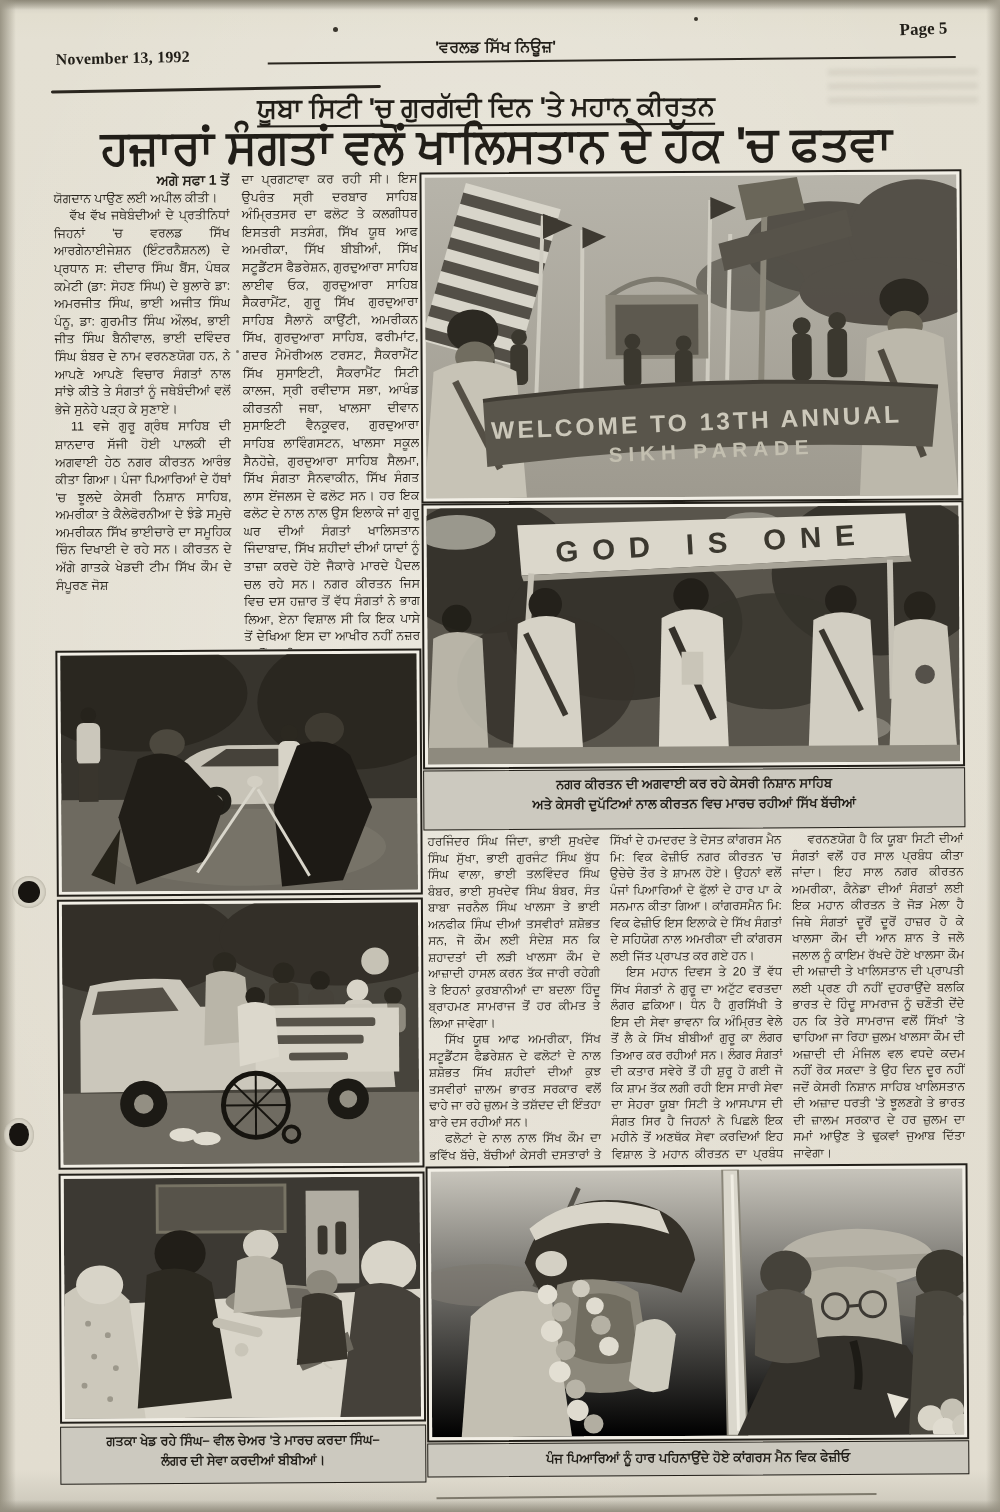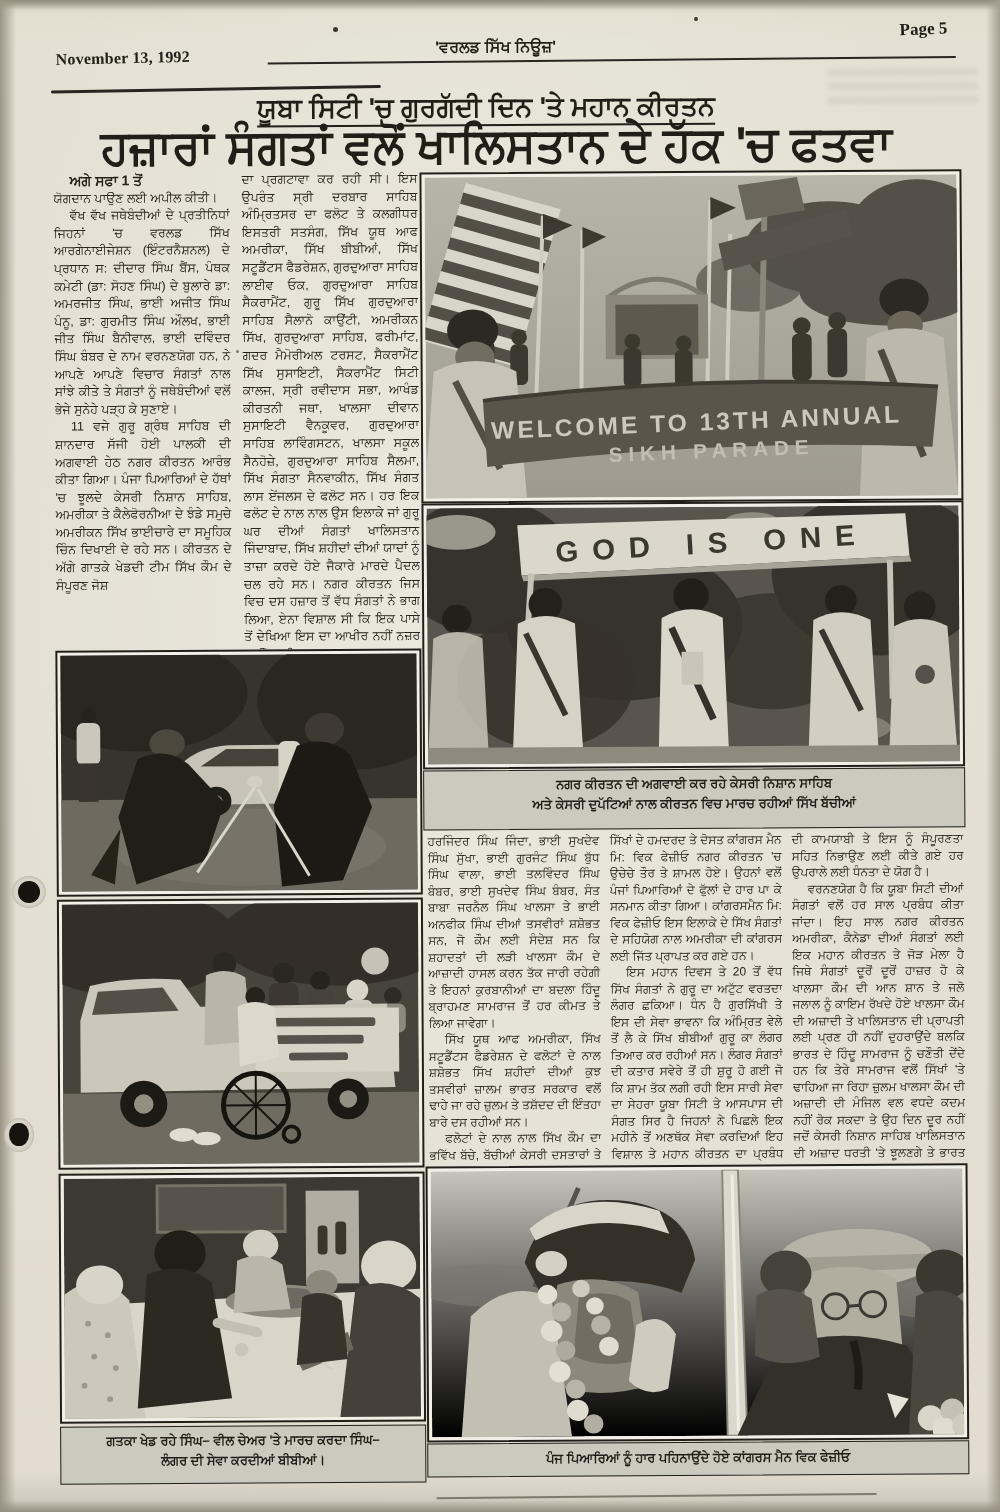--- a/index.html
+++ b/index.html
@@ -35,21 +35,21 @@
 
   .kicker{position:absolute;left:140px;top:92px;width:700px;text-align:center;
     font-weight:bold;font-size:27px;}
   .kicker span{border-bottom:2.5px solid #211e18;padding-bottom:2px;}
   .headline{position:absolute;left:40px;top:118px;width:920px;text-align:center;
     font-weight:bold;font-size:46px;letter-spacing:0;transform:scaleY(1.04);white-space:nowrap;}
 
   .body-txt{font-size:12.5px;line-height:17.6px;text-align:justify;color:#26221b;}
   .body-txt p{margin:0;text-indent:16px;}
   .body-txt p.flush{text-indent:0;}
-  .cf{font-weight:bold;text-align:left;font-size:14px;margin:0 0 3px 0;}
+  .cf{font-weight:bold;text-align:right;font-size:14px;margin:0 0 3px 0;}
 
   .colbox{position:absolute;overflow:hidden;}
   #lcol1{left:57px;top:170px;width:176px;height:478px;}
   #lcol2{left:245px;top:170px;width:176px;height:478px;}
   #mcol1{left:427px;top:833px;width:172px;height:330px;}
   #mcol2{left:609px;top:833px;width:172px;height:330px;}
   #mcol3{left:791px;top:833px;width:172px;height:330px;}
   #mcol1 .body-txt,#mcol2 .body-txt,#mcol3 .body-txt{font-size:12px;line-height:16.5px;}
 
   .photo{position:absolute;background:#f2efe6;border:2px solid #221f19;padding:3px;box-sizing:border-box;}
@@ -268,21 +268,20 @@
       </div>
     </div>
     <div class="colbox" id="mcol2">
       <div class="body-txt">
         <p class="flush">ਸਿੱਖਾਂ ਦੇ ਹਮਦਰਦ ਤੇ ਦੋਸਤ ਕਾਂਗਰਸ ਮੈਨ ਮਿ: ਵਿਕ ਫੇਜ਼ੀਓ ਨਗਰ ਕੀਰਤਨ 'ਚ ਉਚੇਚੇ ਤੌਰ ਤੇ ਸ਼ਾਮਲ ਹੋਏ। ਉਹਨਾਂ ਵਲੋਂ ਪੰਜਾਂ ਪਿਆਰਿਆਂ ਦੇ ਫੁੱਲਾਂ ਦੇ ਹਾਰ ਪਾ ਕੇ ਸਨਮਾਨ ਕੀਤਾ ਗਿਆ। ਕਾਂਗਰਸਮੈਨ ਮਿ: ਵਿਕ ਫੇਜ਼ੀਓ ਇਸ ਇਲਾਕੇ ਦੇ ਸਿੱਖ ਸੰਗਤਾਂ ਦੇ ਸਹਿਯੋਗ ਨਾਲ ਅਮਰੀਕਾ ਦੀ ਕਾਂਗਰਸ ਲਈ ਜਿੱਤ ਪ੍ਰਾਪਤ ਕਰ ਗਏ ਹਨ।</p>
         <p>ਇਸ ਮਹਾਨ ਦਿਵਸ ਤੇ 20 ਤੋਂ ਵੱਧ ਸਿੱਖ ਸੰਗਤਾਂ ਨੇ ਗੁਰੂ ਦਾ ਅਟੁੱਟ ਵਰਤਦਾ ਲੰਗਰ ਛਕਿਆ। ਧੰਨ ਹੈ ਗੁਰਸਿੱਖੀ ਤੇ ਇਸ ਦੀ ਸੇਵਾ ਭਾਵਨਾ ਕਿ ਅੰਮ੍ਰਿਤ ਵੇਲੇ ਤੋਂ ਲੈ ਕੇ ਸਿੱਖ ਬੀਬੀਆਂ ਗੁਰੂ ਕਾ ਲੰਗਰ ਤਿਆਰ ਕਰ ਰਹੀਆਂ ਸਨ। ਲੰਗਰ ਸੰਗਤਾਂ ਦੀ ਕਤਾਰ ਸਵੇਰੇ ਤੋਂ ਹੀ ਸ਼ੁਰੂ ਹੋ ਗਈ ਜੋ ਕਿ ਸ਼ਾਮ ਤੱਕ ਲਗੀ ਰਹੀ ਇਸ ਸਾਰੀ ਸੇਵਾ ਦਾ ਸੇਹਰਾ ਯੂਬਾ ਸਿਟੀ ਤੇ ਆਸਪਾਸ ਦੀ ਸੰਗਤ ਸਿਰ ਹੈ ਜਿਹਨਾਂ ਨੇ ਪਿਛਲੇ ਇਕ ਮਹੀਨੇ ਤੋਂ ਅਣਥੱਕ ਸੇਵਾ ਕਰਦਿਆਂ ਇਹ ਵਿਸ਼ਾਲ ਤੇ ਮਹਾਨ ਕੀਰਤਨ ਦਾ ਪ੍ਰਬੰਧ ਕੀਤਾ ਹੈ। ਗੁਰਦੁਆਰਾ ਸਾਹਿਬ ਦੀ ਪ੍ਰਬੰਧਕੀ ਕਮੇਟੀ ਇਸ ਪ੍ਰੋਗਰਾਮ ਤੇ, ਖਾਲਸੇ ਦੇ ਮਹਾਨ ਇੱਕਠ</p>
       </div>
     </div>
     <div class="colbox" id="mcol3">
       <div class="body-txt">
-        <p class="flush">ਦੀ ਕਾਮਯਾਬੀ ਤੇ ਇਸ ਨੂੰ ਸੰਪੂਰਣਤਾ ਸਹਿਤ ਨਿਭਾਉਣ ਲਈ ਕੀਤੇ ਗਏ ਹਰ ਉਪਰਾਲੇ ਲਈ ਧੰਨਤਾ ਦੇ ਯੋਗ ਹੈ।</p>
         <p>ਵਰਨਣਯੋਗ ਹੈ ਕਿ ਯੂਬਾ ਸਿਟੀ ਦੀਆਂ ਸੰਗਤਾਂ ਵਲੋਂ ਹਰ ਸਾਲ ਪ੍ਰਬੰਧ ਕੀਤਾ ਜਾਂਦਾ। ਇਹ ਸਾਲ ਨਗਰ ਕੀਰਤਨ ਅਮਰੀਕਾ, ਕੈਨੇਡਾ ਦੀਆਂ ਸੰਗਤਾਂ ਲਈ ਇਕ ਮਹਾਨ ਕੀਰਤਨ ਤੇ ਜੋੜ ਮੇਲਾ ਹੈ ਜਿਥੇ ਸੰਗਤਾਂ ਦੂਰੋਂ ਦੂਰੋਂ ਹਾਜ਼ਰ ਹੋ ਕੇ ਖਾਲਸਾ ਕੌਮ ਦੀ ਆਨ ਸ਼ਾਨ ਤੇ ਜਲੋ ਜਲਾਲ ਨੂੰ ਕਾਇਮ ਰੱਖਦੇ ਹੋਏ ਖਾਲਸਾ ਕੌਮ ਦੀ ਅਜ਼ਾਦੀ ਤੇ ਖਾਲਿਸਤਾਨ ਦੀ ਪ੍ਰਾਪਤੀ ਲਈ ਪ੍ਰਣ ਹੀ ਨਹੀਂ ਦੁਹਰਾਉਂਦੇ ਬਲਕਿ ਭਾਰਤ ਦੇ ਹਿੰਦੂ ਸਾਮਰਾਜ ਨੂੰ ਚਣੌਤੀ ਦੇਂਦੇ ਹਨ ਕਿ ਤੇਰੇ ਸਾਮਰਾਜ ਵਲੋਂ ਸਿੱਖਾਂ 'ਤੇ ਢਾਹਿਆ ਜਾ ਰਿਹਾ ਜ਼ੁਲਮ ਖਾਲਸਾ ਕੌਮ ਦੀ ਅਜ਼ਾਦੀ ਦੀ ਮੰਜਿਲ ਵਲ ਵਧਦੇ ਕਦਮ ਨਹੀਂ ਰੋਕ ਸਕਦਾ ਤੇ ਉਹ ਦਿਨ ਦੂਰ ਨਹੀਂ ਜਦੋਂ ਕੇਸਰੀ ਨਿਸ਼ਾਨ ਸਾਹਿਬ ਖਾਲਿਸਤਾਨ ਦੀ ਅਜ਼ਾਦ ਧਰਤੀ 'ਤੇ ਝੂਲਣਗੇ ਤੇ ਭਾਰਤ ਦੀ ਜ਼ਾਲਮ ਸਰਕਾਰ ਦੇ ਹਰ ਜ਼ੁਲਮ ਦਾ ਸਮਾਂ ਆਉਣ ਤੇ ਢੁਕਵਾਂ ਜੁਆਬ ਦਿੱਤਾ ਜਾਵੇਗਾ।</p>
       </div>
     </div>
 
     <div class="photo" id="ph-gatka">
       <svg viewBox="0 0 362 245" preserveAspectRatio="none">
         <rect width="362" height="245" fill="#37342d"></rect>
         <g fill="#2a2720">
           <ellipse cx="80" cy="40" rx="110" ry="60"></ellipse>
             <ellipse cx="300" cy="50" rx="100" ry="70"></ellipse>

